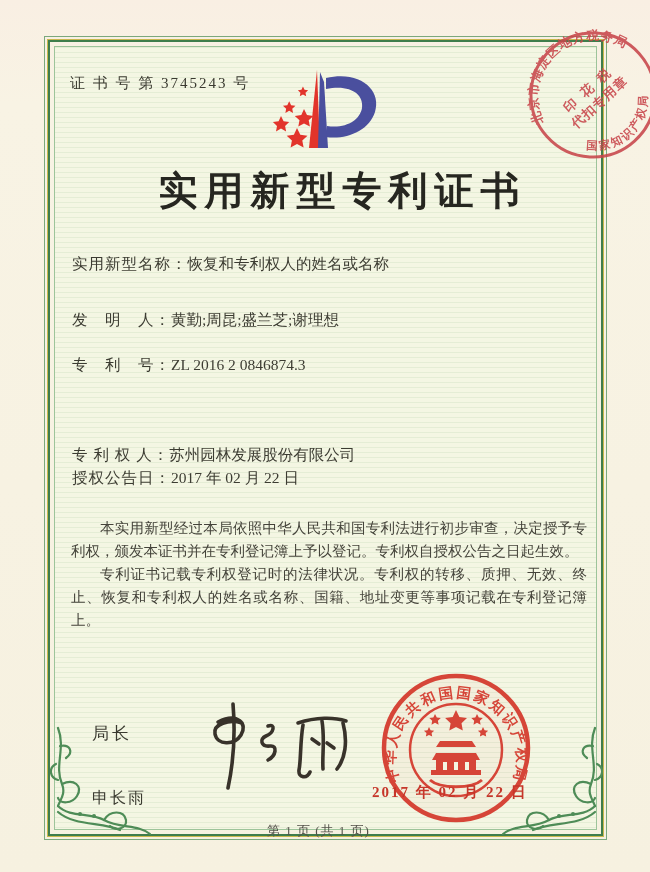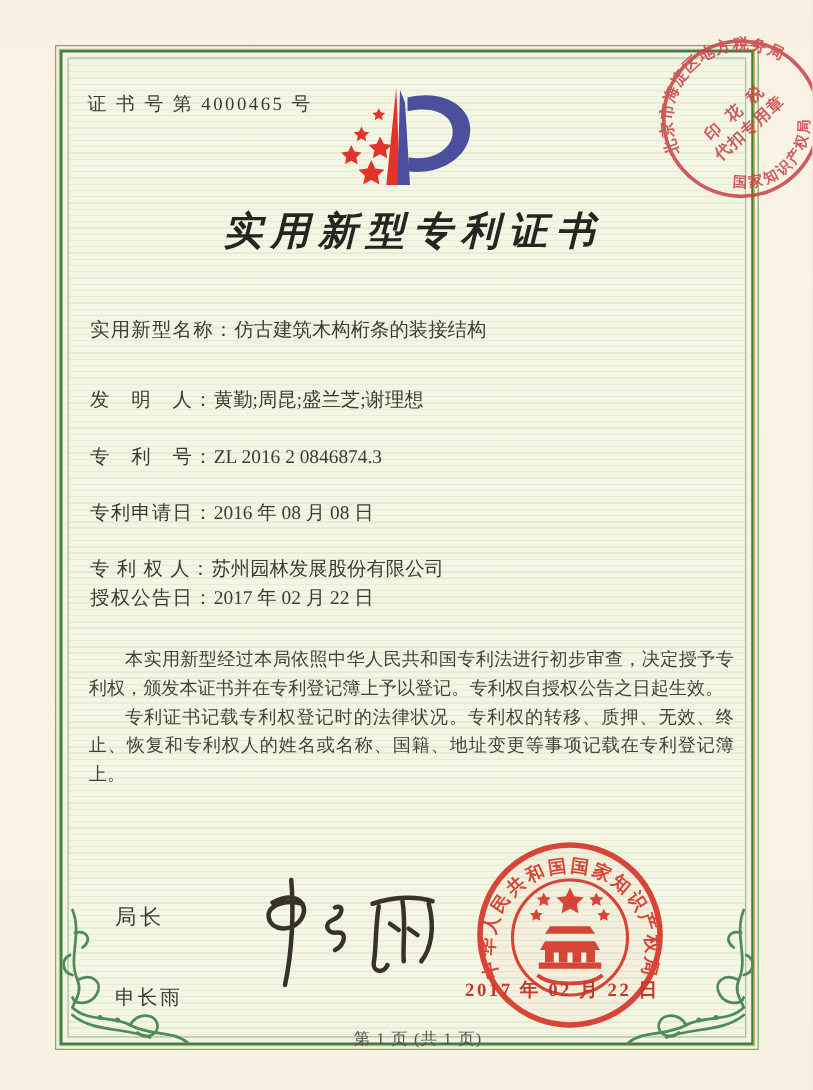--- a/index.html
+++ b/index.html
@@ -28,24 +28,23 @@
   .layer{position:absolute;left:0;top:0;width:650px;height:872px;}
 
   .cert-no{
     position:absolute;left:70px;top:74px;
     font-size:15px;letter-spacing:2px;color:#3a3a30;
   }
   .logo{position:absolute;left:254px;top:54px;width:152px;height:116px;}
   .tax-stamp{position:absolute;left:504px;top:6px;width:178px;height:178px;opacity:.88;}
 
   .title{
-    position:absolute;left:48px;top:164px;width:565px;
-    text-align:center;font-size:31px;font-weight:bold;color:#262620;
+    position:absolute;left:60px;top:164px;width:565px;
+    text-align:center;font-size:39px;font-weight:bold;color:#262620;
     letter-spacing:7px;
-    font-style:italic;
   }
 
   .field{
     position:absolute;left:72px;width:500px;height:22px;
     font-size:15.5px;color:#3c3c32;white-space:nowrap;
   }
   .field .lbl{letter-spacing:1px;}
   .f0{top:254px}.f1{top:310px}.f2{top:355px}.f3{top:400px}.f4{top:445px}.f5{top:468px}
 
   .body-text{
@@ -59,42 +58,42 @@
   .official-name{position:absolute;left:92px;top:788px;font-size:16px;letter-spacing:2px;color:#3a3a30;}
   .signature{position:absolute;left:188px;top:698px;width:180px;height:95px;}
 
   .issue-seal{position:absolute;left:376px;top:668px;width:160px;height:160px;opacity:.92;}
   .issue-date{
     position:absolute;left:372px;top:783px;z-index:5;
     font-size:15px;letter-spacing:2px;color:#c6362a;font-weight:bold;white-space:nowrap;
   }
 
   .footer{
-    position:absolute;left:52px;top:822px;width:565px;text-align:center;
+    position:absolute;left:36px;top:822px;width:565px;text-align:center;
     font-size:13px;color:#53524a;letter-spacing:1px;
   }
 
   .ornament{position:absolute;width:105px;height:112px;}
   .orn-left{left:50px;top:726px;}
   .orn-right{left:498px;top:726px;transform:scaleX(-1);}
 </style>
 </head>
 <body>
 
 <div class="page">
 
   <div class="border-outer">
     <div class="border-mid">
       <div class="border-inner"></div>
     </div>
   </div>
 
   <div class="layer">
 
-    <div class="cert-no">证 书 号 第 4000465 号</div>
+    <div class="cert-no">证 书 号 第 3745243 号</div>
 
     <svg class="logo" viewBox="0 0 152 116">
       <g fill="#e2342b">
         <path d="M49 34 l2.2 4.6 5 .6 -3.7 3.4 1 4.9 -4.5 -2.5 -4.4 2.5 .9 -4.9 -3.6 -3.4 5 -.6 Z" transform="translate(0,-2) scale(0.72) translate(19,14)"></path>
         <path d="M35 47 l2.4 5 5.4 .7 -4 3.7 1 5.3 -4.8 -2.7 -4.8 2.7 1 -5.3 -4 -3.7 5.4 -.7 Z" transform="scale(0.8) translate(9,12)"></path>
         <path d="M50 55 l3 6 6.4 .9 -4.7 4.4 1.2 6.3 -5.9 -3.2 -5.7 3.2 1.2 -6.3 -4.7 -4.4 6.5 -.9 Z"></path>
         <path d="M27 62 l2.6 5.2 5.6 .8 -4.1 3.9 1 5.5 -5.1 -2.8 -5 2.8 1 -5.5 -4.1 -3.9 5.7 -.8 Z"></path>
         <path d="M43 74 l3.3 6.7 7.2 1 -5.2 4.9 1.3 7 -6.6 -3.6 -6.4 3.6 1.3 -7 -5.2 -4.9 7.2 -1 Z"></path>
       </g>
       <polygon points="63,16 55,94 66,94" fill="#e2342b"></polygon>
@@ -115,24 +114,23 @@
         <text x="89" y="86" font-size="13" font-weight="bold" text-anchor="middle" letter-spacing="3">印 花 税</text>
         <text x="89" y="103" font-size="13" font-weight="bold" text-anchor="middle" letter-spacing="1">代扣专用章</text>
         <text font-size="11.5" font-weight="bold" letter-spacing="2">
           <textPath href="#stampBottom" startOffset="50%" text-anchor="middle">国家知识产权局</textPath>
         </text>
       </g>
     </svg>
 
     <div class="title">实用新型专利证书</div>
 
-    <div class="field f0"><span class="lbl">实用新型名称：</span><span>仿古建筑木构桁条的装接结构</span></div>
+    <div class="field f0"><span class="lbl">实用新型名称：</span><span>恢复和专利权人的姓名或名称</span></div>
     <div class="field f1"><span class="lbl">发　明　人：</span><span>黄勤;周昆;盛兰芝;谢理想</span></div>
     <div class="field f2"><span class="lbl">专　利　号：</span><span>ZL 2016 2 0846874.3</span></div>
-    <div class="field f3"><span class="lbl">专利申请日：</span><span>2016 年 08 月 08 日</span></div>
     <div class="field f4"><span class="lbl">专 利 权 人：</span><span>苏州园林发展股份有限公司</span></div>
     <div class="field f5"><span class="lbl">授权公告日：</span><span>2017 年 02 月 22 日</span></div>
 
     <div class="body-text">
       <p>本实用新型经过本局依照中华人民共和国专利法进行初步审查，决定授予专利权，颁发本证书并在专利登记簿上予以登记。专利权自授权公告之日起生效。</p>
       <p>专利证书记载专利权登记时的法律状况。专利权的转移、质押、无效、终止、恢复和专利权人的姓名或名称、国籍、地址变更等事项记载在专利登记簿上。</p>
     </div>
 
     <div class="official-title">局长</div>
     <div class="official-name">申长雨</div>

